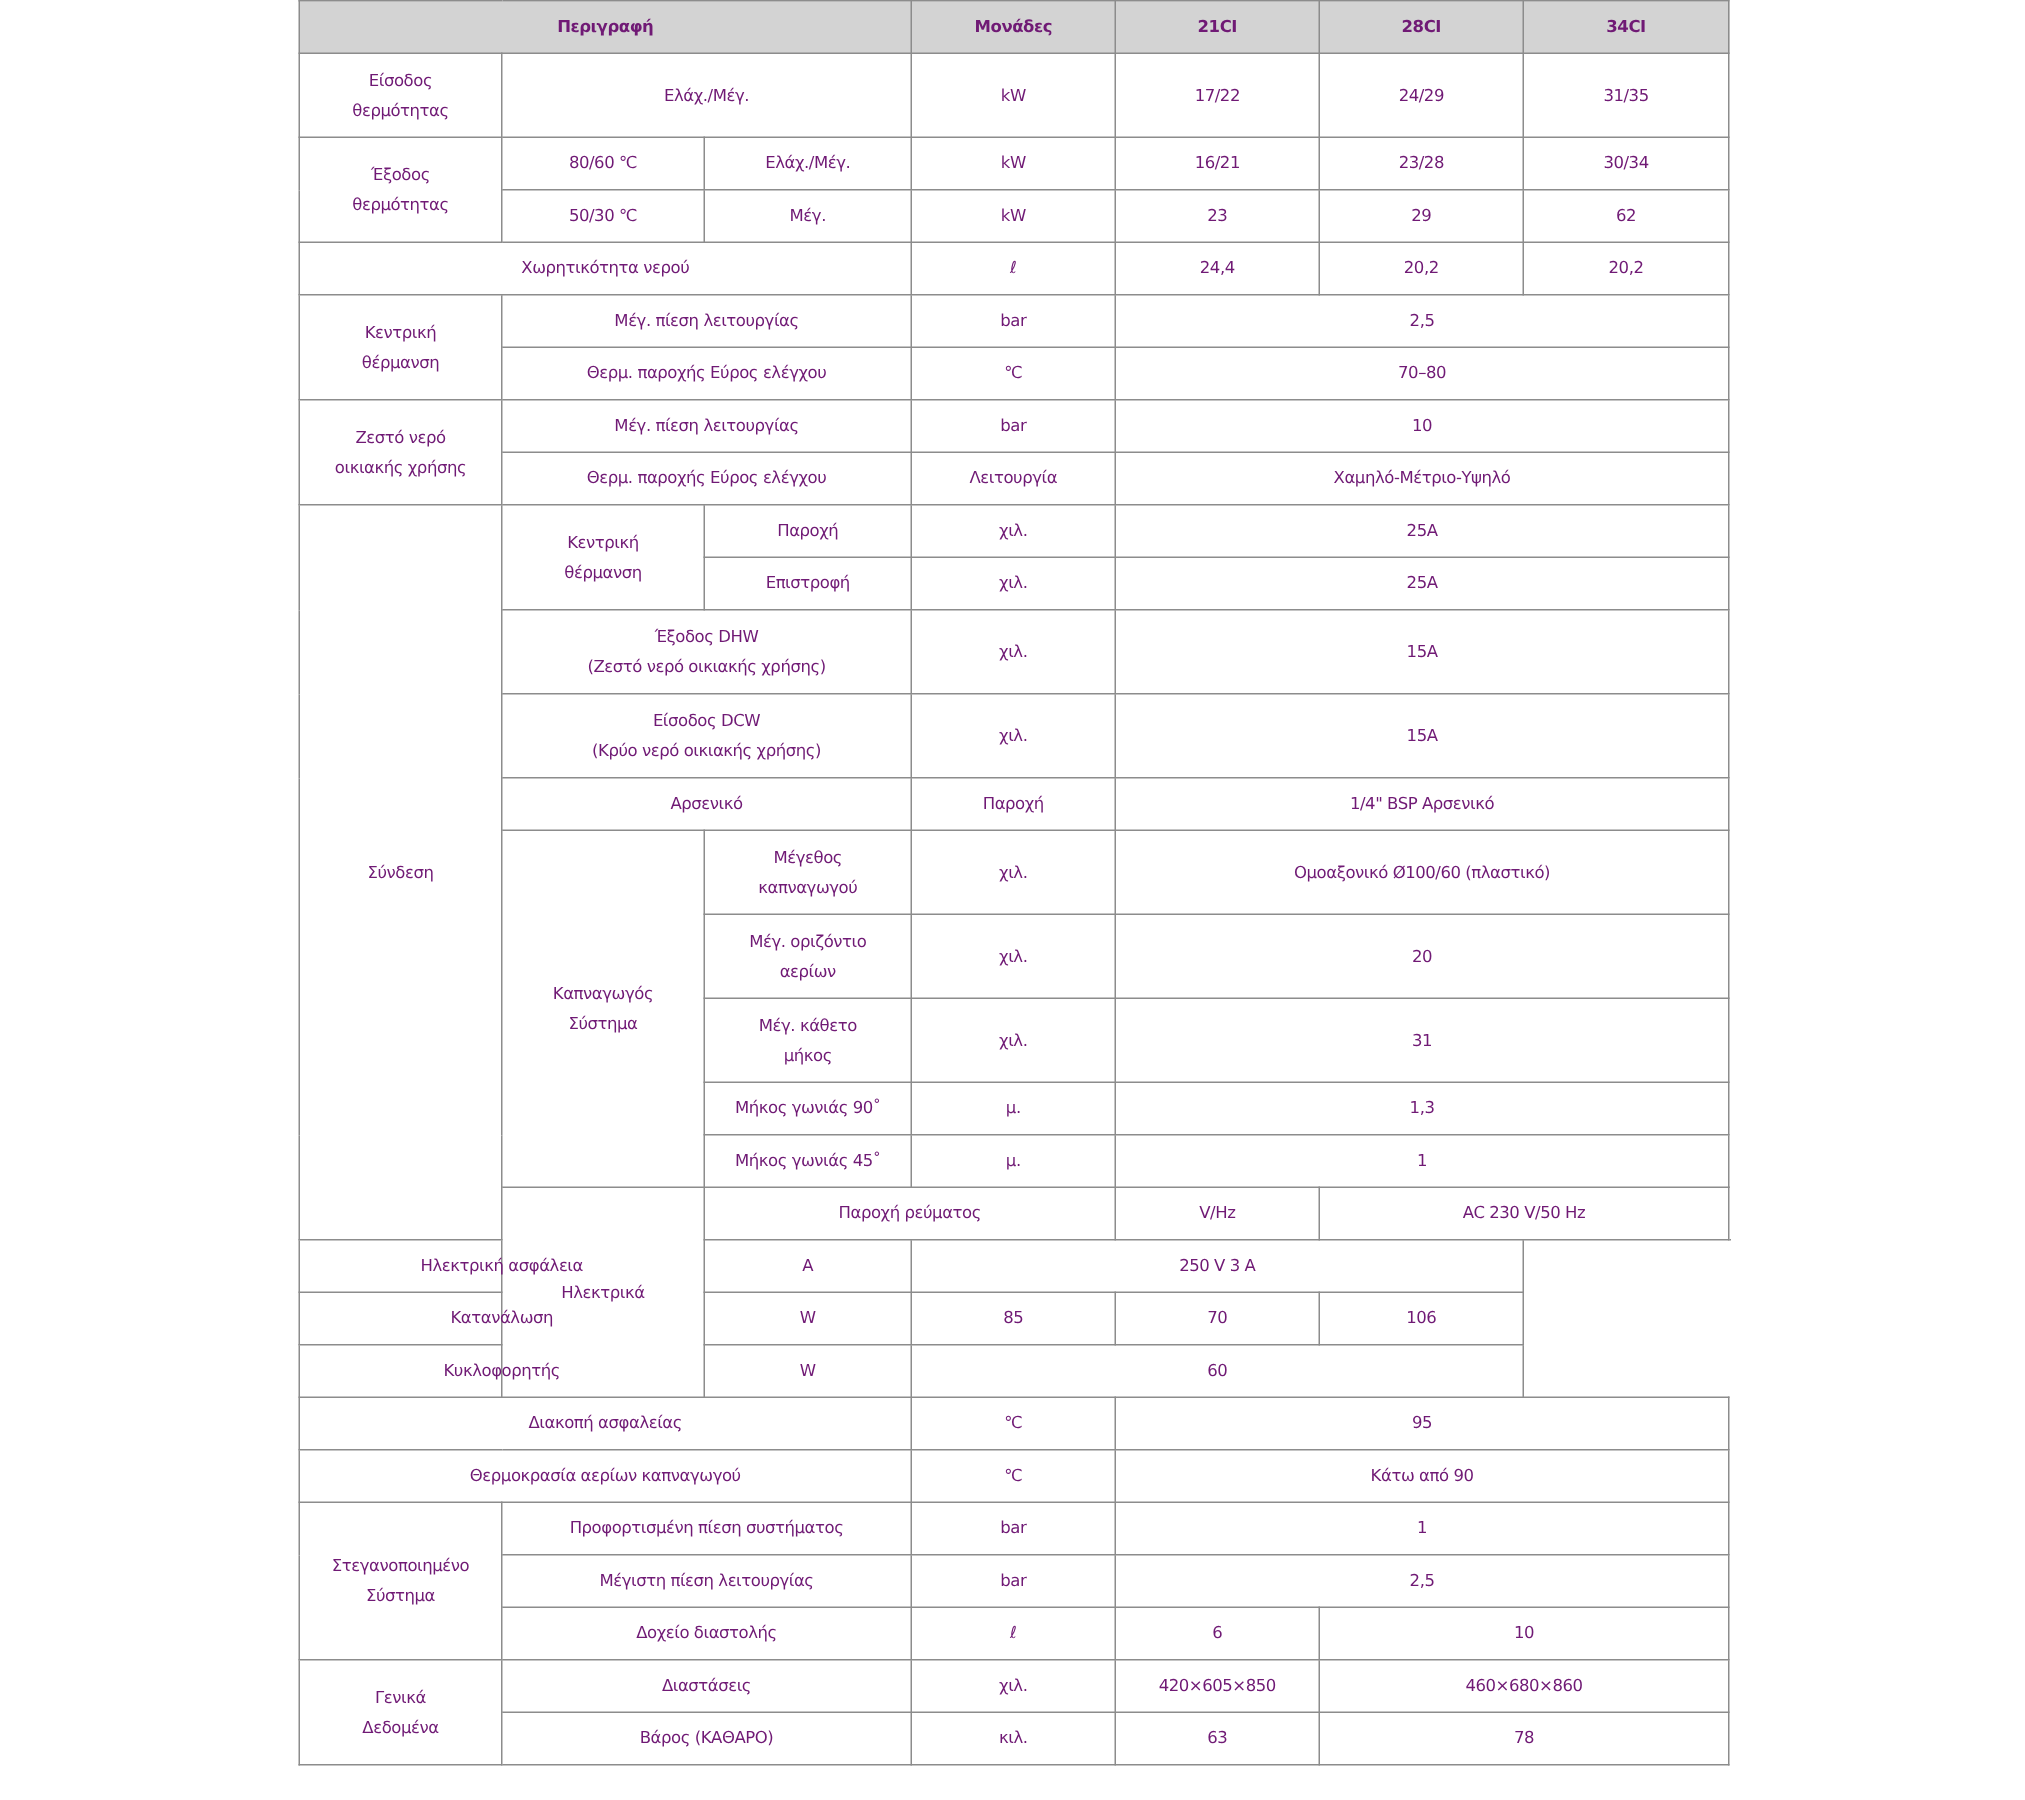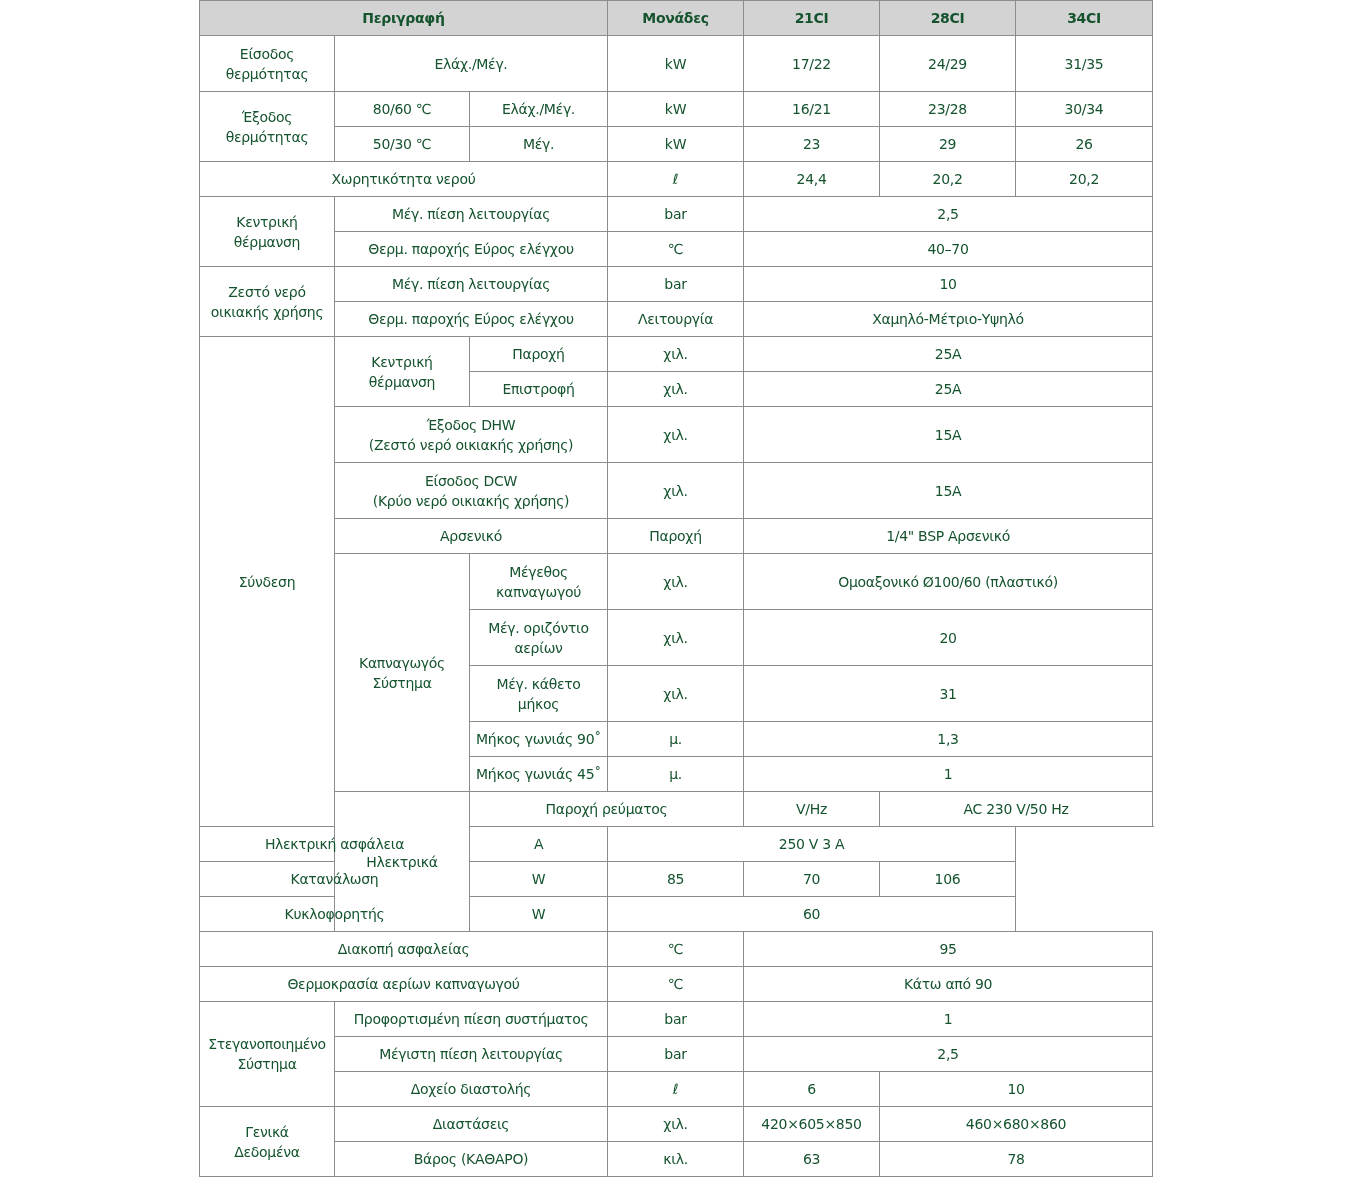--- a/index.html
+++ b/index.html
@@ -1,21 +1,21 @@
 <!DOCTYPE html>
 <html><head>
 <meta charset="utf-8">
 <style>
   html, body { margin: 0; padding: 0; background: #ffffff; }
   body { width: 1350px; height: 1200px; position: relative; overflow: hidden;
          font-family: "DejaVu Sans", "Liberation Sans", sans-serif; }
   table.spec {
     position: absolute; left: 199px; top: 0;
     border-collapse: collapse; table-layout: fixed;
-    width: 953px; font-size: 14px; color: #14532d;
+    width: 953px; font-size: 11px; color: #701a75;
   }
   table.spec td, table.spec th {
     border: 1.5px solid #8c8c8c; text-align: center; vertical-align: middle;
     padding: 0 4px; line-height: 20px; font-weight: normal; letter-spacing: -0.3px;
   }
   table.spec th { background: #d3d3d3; font-weight: bold; height: 34px; }
   tr.h36 td { height: 34px; }
   tr.h57 td { height: 55px; }
   .multiline { white-space: pre-line; }
 </style>
@@ -61,42 +61,42 @@
     <td>16/21</td>
     <td>23/28</td>
     <td>30/34</td>
   </tr>
   <tr class="h36">
     <td>50/30 ℃</td>
     <td>Μέγ.</td>
     <td>kW</td>
     <td>23</td>
     <td>29</td>
-    <td>26</td>
+    <td>62</td>
   </tr>
 
   <tr class="h36">
     <td colspan="3">Χωρητικότητα νερού</td>
     <td>ℓ</td>
     <td>24,4</td>
     <td>20,2</td>
     <td>20,2</td>
   </tr>
 
   <tr class="h36">
     <td rowspan="2" class="multiline">Κεντρική
 θέρμανση</td>
     <td colspan="2">Μέγ. πίεση λειτουργίας</td>
     <td>bar</td>
     <td colspan="3">2,5</td>
   </tr>
   <tr class="h36">
     <td colspan="2">Θερμ. παροχής Εύρος ελέγχου</td>
     <td>℃</td>
-    <td colspan="3">40–70</td>
+    <td colspan="3">70–80</td>
   </tr>
 
   <tr class="h36">
     <td rowspan="2" class="multiline">Ζεστό νερό
 οικιακής χρήσης</td>
     <td colspan="2">Μέγ. πίεση λειτουργίας</td>
     <td>bar</td>
     <td colspan="3">10</td>
   </tr>
   <tr class="h36">

